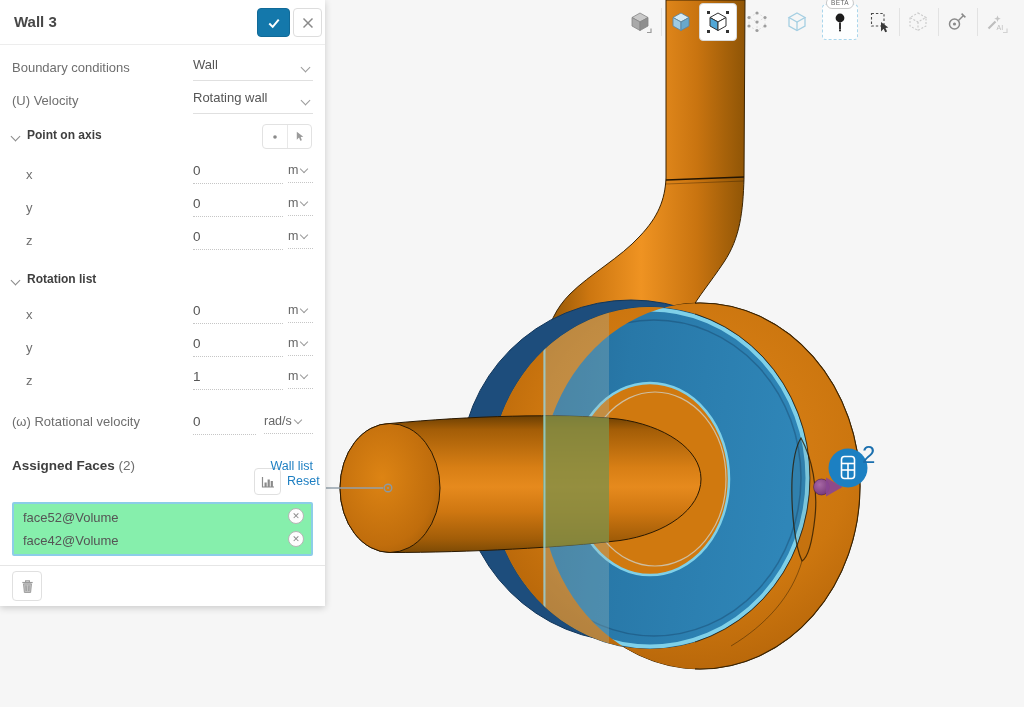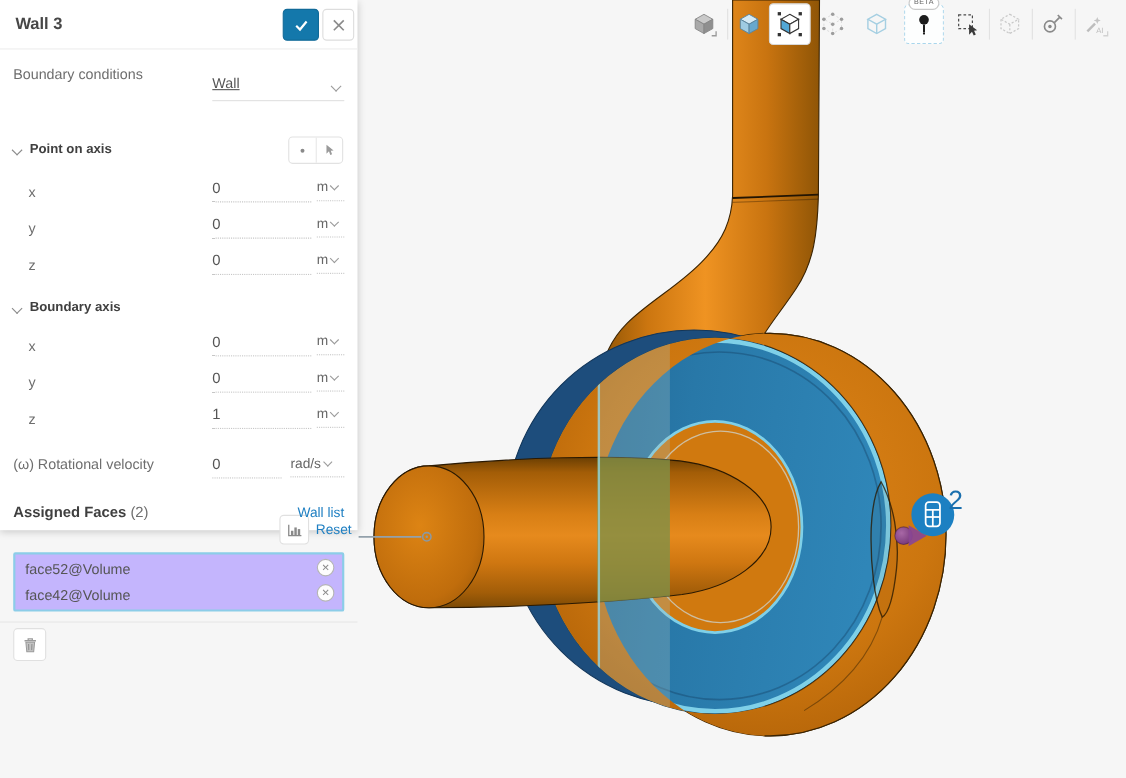--- a/index.html
+++ b/index.html
@@ -12,51 +12,51 @@
   
   #scene{position:absolute;left:0;top:0;z-index:1;}
   
   #toolbar{position:absolute;left:0;top:0;width:1024px;height:46px;z-index:5;}
   .tb{position:absolute;top:5px;width:34px;height:34px;display:flex;align-items:center;justify-content:center;cursor:pointer;}
   .tb.active{top:3px;width:38px;height:38px;background:#fff;border:1px solid #d9d9d9;border-radius:4px;box-sizing:border-box;}
   .tb.beta{top:4px;width:36px;height:36px;background:#fdfefe;border:1px dashed #a9d6ec;border-radius:4px;box-sizing:border-box;}
   .beta-pill{position:absolute;top:-8px;left:50%;transform:translateX(-50%);background:#fff;border:1px solid #c9c9c9;border-radius:6px;font-size:6.5px;letter-spacing:.4px;color:#666;padding:1px 4px;line-height:1.2;white-space:nowrap;}
   .tb-div{position:absolute;top:8px;width:1px;height:28px;background:#e2e2e2;}
   
-  #panel{position:absolute;left:0;top:0;width:325px;height:482px;background:#fff;z-index:10;
+  #panel{position:absolute;left:0;top:0;width:325px;height:606px;background:#fff;z-index:10;
          box-shadow:0 2px 7px rgba(0,0,0,0.18);box-sizing:border-box;}
   .p-abs{position:absolute;}
   #panel .hdr{left:0;top:0;width:100%;height:45px;border-bottom:1px solid #ededed;box-sizing:border-box;}
   .hdr-title{position:absolute;left:14px;top:13px;font-size:15px;font-weight:700;color:#474747;}
   .btn-check{position:absolute;left:257px;top:8px;width:33px;height:29px;background:#1478ab;border:1px solid #116a98;border-radius:4px;box-sizing:border-box;display:flex;align-items:center;justify-content:center;cursor:pointer;}
   .btn-x{position:absolute;left:293px;top:8px;width:29px;height:29px;background:#fff;border:1px solid #ddd;border-radius:4px;box-sizing:border-box;display:flex;align-items:center;justify-content:center;cursor:pointer;}
   .row{position:absolute;left:0;width:325px;height:30px;}
   .lbl{position:absolute;left:12px;top:6px;font-size:13px;color:#6e6e6e;}
-  .sel{position:absolute;left:193px;top:14px;width:120px;height:24px;border-bottom:1px solid #e0e0e0;box-sizing:border-box;cursor:pointer;font-size:13px;color:#555;text-decoration:underline;}
+  .sel{position:absolute;left:193px;top:3px;width:120px;height:24px;border-bottom:1px solid #e0e0e0;box-sizing:border-box;cursor:pointer;font-size:13px;color:#555;}
   .sel .chev{position:absolute;right:4px;top:7px;}
   .chev{display:inline-block;width:6px;height:6px;border-right:1.5px solid #9b9b9b;border-bottom:1.5px solid #9b9b9b;transform:rotate(45deg);}
   .sec-chev{position:absolute;left:12px;top:9px;width:6px;height:6px;border-right:1.5px solid #8a8a8a;border-bottom:1.5px solid #8a8a8a;transform:rotate(45deg);cursor:pointer;}
   .sec-lbl{position:absolute;left:27px;top:4px;font-size:12px;font-weight:700;color:#3f3f3f;}
   .coord-lbl{position:absolute;left:26px;top:7px;font-size:13px;color:#6e6e6e;}
   .field{position:absolute;left:193px;top:3px;width:90px;border-bottom:1px dotted #c6c6c6;font-size:13.5px;color:#555;padding-bottom:5px;cursor:text;}
   .unit{position:absolute;left:288px;top:3px;width:25px;border-bottom:1px dotted #c6c6c6;font-size:12.5px;color:#666;padding-bottom:5px;cursor:pointer;white-space:nowrap;}
   .unit .chev{width:5px;height:5px;margin-left:3px;vertical-align:2px;}
   .unit.wide{left:264px;width:49px;text-align:left;}
   .field.narrow{width:63px;}
   .pick-group{position:absolute;left:262px;top:0px;width:50px;height:25px;background:#fff;border:1px solid #e2e2e2;border-radius:4px;box-sizing:border-box;display:flex;}
   .pick-cell{flex:1;display:flex;align-items:center;justify-content:center;cursor:pointer;}
   .pick-cell + .pick-cell{border-left:1px solid #e8e8e8;}
   .reset-btn{position:absolute;left:254px;top:1px;width:27px;height:27px;background:#fff;border:1px solid #e0e0e0;border-radius:4px;box-sizing:border-box;display:flex;align-items:center;justify-content:center;cursor:pointer;}
   .link{font-size:12.5px;color:#1e7fc2;cursor:pointer;}
   .reset-link{position:absolute;left:287px;top:7px;}
   .faces-hdr-lbl{position:absolute;left:12px;top:4px;font-size:13.5px;color:#444;}
   .faces-hdr-lbl b{font-weight:700;color:#3f3f3f;}
   .faces-hdr-lbl .cnt{font-weight:400;color:#6e6e6e;}
   .clear-link{position:absolute;right:12px;top:5px;}
-  .faces-box{position:absolute;left:12px;top:502px;width:301px;height:54px;background:#c4b5fd;border:2px solid #8ccde8;border-radius:2px;box-sizing:border-box;}
+  .faces-box{position:absolute;left:12px;top:502px;width:301px;height:54px;background:#86efac;border:2px solid #8ccde8;border-radius:2px;box-sizing:border-box;}
   .face-row{position:absolute;left:0;width:100%;height:23px;}
   .face-name{position:absolute;left:9px;top:5px;font-size:13px;color:#555;}
   .face-del{position:absolute;right:7px;top:3px;width:16px;height:16px;border:1px solid #b5b5b5;border-radius:50%;box-sizing:border-box;color:#8a8a8a;font-size:9px;line-height:14px;text-align:center;cursor:pointer;background:#fdfdfd;}
   .panel-div{position:absolute;left:0;top:565px;width:100%;height:1px;background:#e6e6e6;}
   .trash-btn{position:absolute;left:12px;top:571px;width:30px;height:30px;background:#fff;border:1px solid #e0e0e0;border-radius:4px;box-sizing:border-box;display:flex;align-items:center;justify-content:center;cursor:pointer;}
 </style>
 </head>
 <body>
 
 <svg id="scene" width="1024" height="707" viewBox="0 0 1024 707">
@@ -290,20 +290,27 @@
   </div>
 
   <div class="row" style="top:54px">
     <span class="lbl">Boundary conditions</span>
     <div class="sel">
       <span>Wall</span>
       <i class="chev"></i>
     </div>
   </div>
 
+  <div class="row" style="top:87px">
+    <span class="lbl">(U) Velocity</span>
+    <div class="sel">
+      <span>Rotating wall</span>
+      <i class="chev"></i>
+    </div>
+  </div>
 
   <div class="row" style="top:124px;height:28px">
     <i class="sec-chev"></i>
     <span class="sec-lbl">Point on axis</span>
     <div class="pick-group">
       <div class="pick-cell">
         <svg width="10" height="10" viewBox="0 0 10 10">
             <circle cx="5" cy="5" r="1.8" fill="#8a8a8a"></circle>
           </svg>
       </div>
@@ -326,21 +333,21 @@
     <div class="unit"><span>m</span><i class="chev"></i></div>
   </div>
   <div class="row" style="top:226px">
     <span class="coord-lbl">z</span>
     <div class="field"><span>0</span></div>
     <div class="unit"><span>m</span><i class="chev"></i></div>
   </div>
 
   <div class="row" style="top:268px;height:28px">
     <i class="sec-chev"></i>
-    <span class="sec-lbl">Boundary axis</span>
+    <span class="sec-lbl">Rotation list</span>
   </div>
 
   <div class="row" style="top:300px">
     <span class="coord-lbl">x</span>
     <div class="field"><span>0</span></div>
     <div class="unit"><span>m</span><i class="chev"></i></div>
   </div>
   <div class="row" style="top:333px">
     <span class="coord-lbl">y</span>
     <div class="field"><span>0</span></div>

